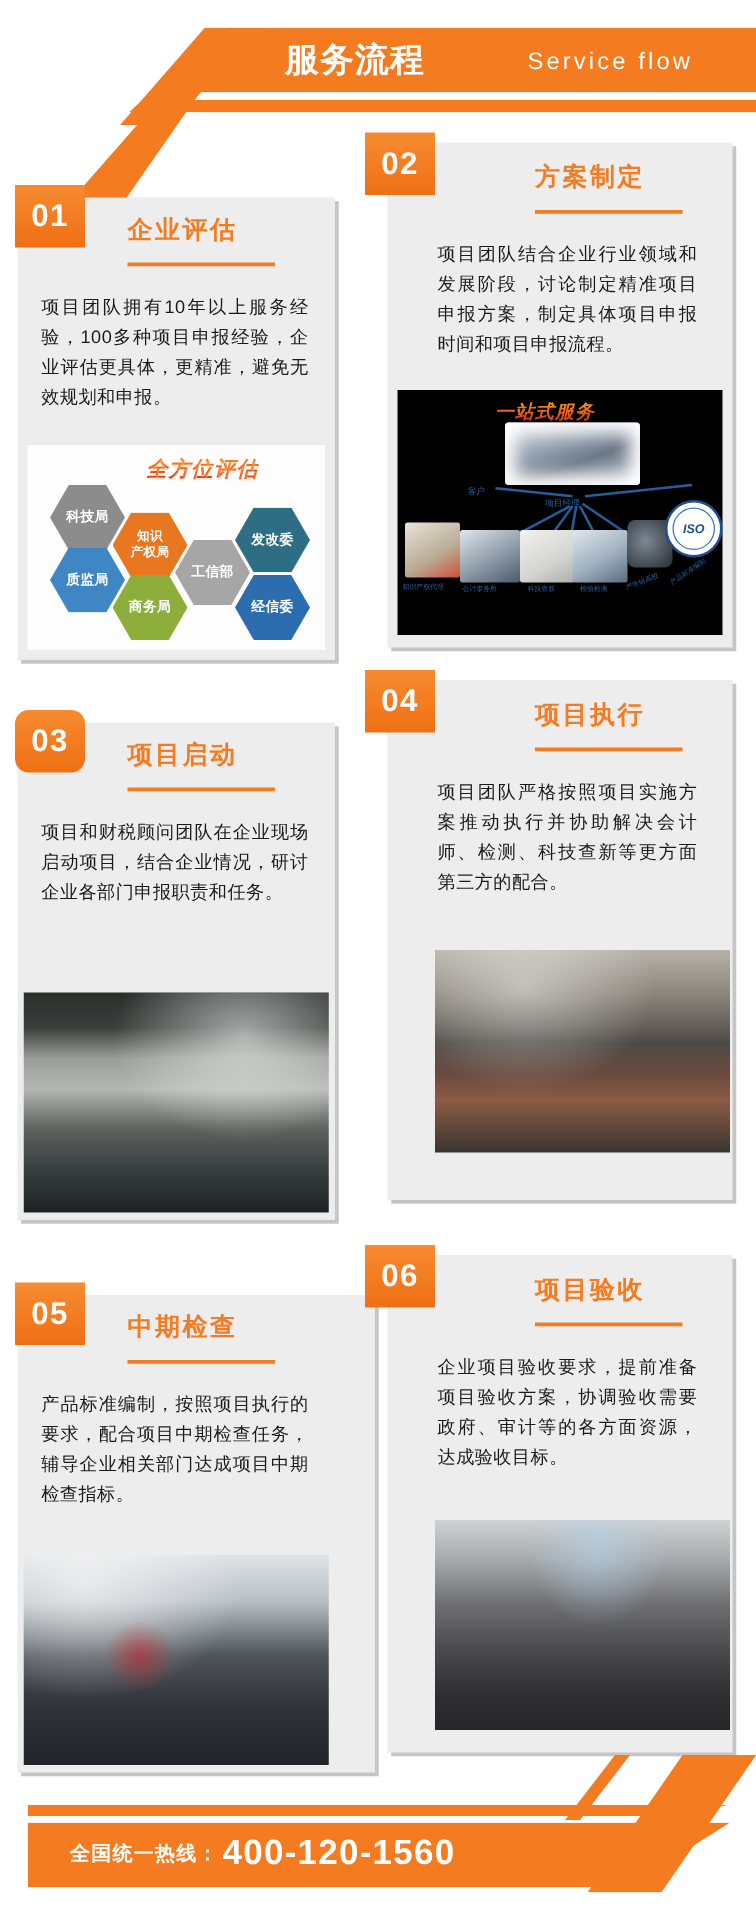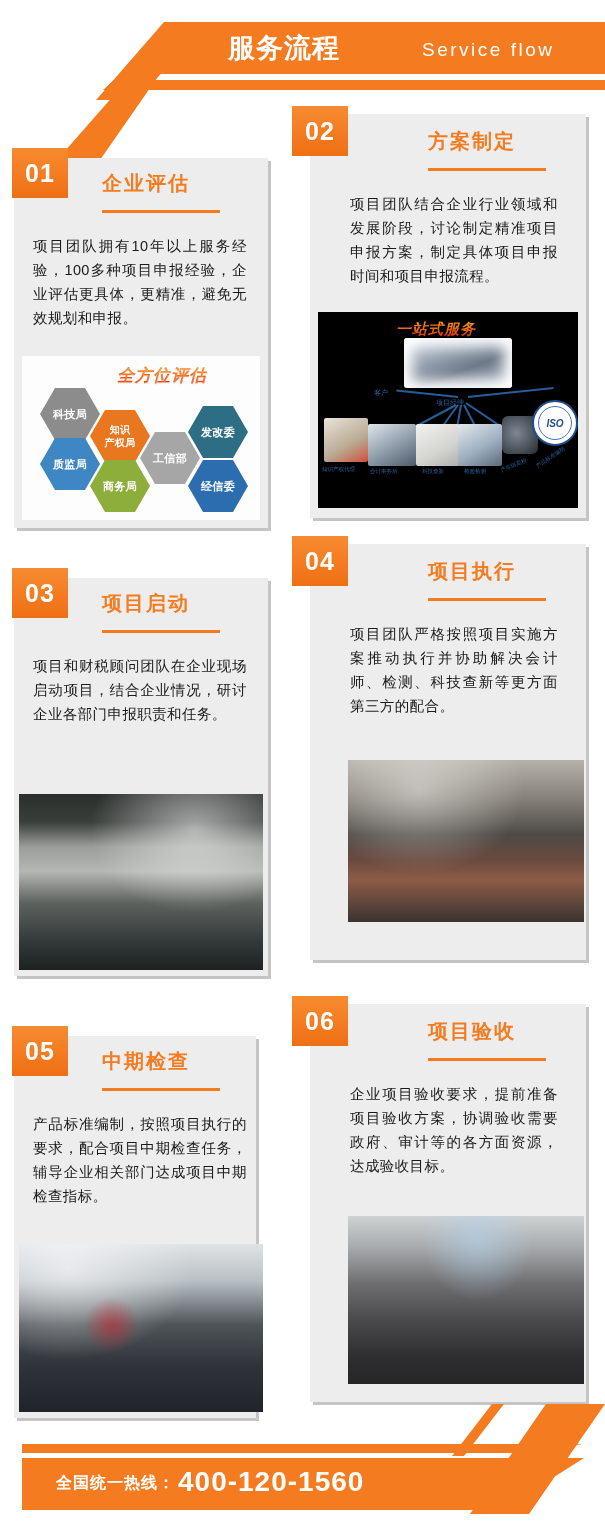--- a/index.html
+++ b/index.html
@@ -211,42 +211,42 @@
       <div class="svc-leaf" style="left:4px;top:154px;">知识产权代理</div>
       <div class="svc-leaf" style="left:52px;top:156px;">会计事务所</div>
       <div class="svc-leaf" style="left:104px;top:156px;">科技查新</div>
       <div class="svc-leaf" style="left:146px;top:156px;">检验检测</div>
       <div class="svc-leaf" style="left:182px;top:150px;transform:rotate(-22deg);">产学研高校</div>
       <div class="svc-leaf" style="left:216px;top:142px;transform:rotate(-34deg);">产品标准编制</div>
     </div>
   </div>
 
   <div class="card" style="left:14px;top:578px;width:254px;height:398px;">
-    <div class="badge" style="left:-2px;top:-10px;">03</div>
+    <div class="badge" style="left:-2px;top:-10px;border-radius:11px;">03</div>
     <div class="card-title" style="left:88px;top:12px;text-align:center;">项目启动</div>
     <div class="title-rule" style="left:88px;top:52px;width:118px;"></div>
     <div class="card-body" style="left:19px;top:76px;width:214px;">项目和财税顾问团队在企业现场启动项目，结合企业情况，研讨企业各部门申报职责和任务。</div>
     <div class="photo" style="left:5px;top:216px;width:244px;height:176px;
                 background:
                   radial-gradient(ellipse at 72% 20%,rgba(255,255,255,.55) 0%,rgba(255,255,255,0) 42%),
                   linear-gradient(180deg,#2a2e2c 0%,#3a3f3c 16%,#9a9d99 30%,#b4b7b2 44%,#5d625f 62%,#33393a 84%,#1d2122 100%);"></div>
   </div>
 
   <div class="card" style="left:310px;top:544px;width:276px;height:416px;">
     <div class="badge" style="left:-18px;top:-8px;">04</div>
     <div class="card-title" style="left:118px;top:14px;">项目执行</div>
     <div class="title-rule" style="left:118px;top:54px;width:118px;"></div>
     <div class="card-body" style="left:40px;top:78px;width:208px;">项目团队严格按照项目实施方案推动执行并协助解决会计师、检测、科技查新等更方面第三方的配合。</div>
     <div class="photo" style="left:38px;top:216px;width:236px;height:162px;
                 background:
                   radial-gradient(ellipse at 30% 18%,rgba(255,255,255,.45) 0%,rgba(255,255,255,0) 45%),
                   linear-gradient(180deg,#b6b2aa 0%,#8a857c 22%,#4e4a46 46%,#6b4a3e 62%,#8c5c46 74%,#3a3430 100%);"></div>
   </div>
 
-  <div class="card" style="left:14px;top:1036px;width:242px;height:382px;">
+  <div class="card" style="left:14px;top:1036px;width:242px;height:382px;padding-left:44px;">
     <div class="badge" style="left:-2px;top:-10px;">05</div>
     <div class="card-title" style="left:88px;top:12px;">中期检查</div>
     <div class="title-rule" style="left:88px;top:52px;width:118px;"></div>
     <div class="card-body" style="left:19px;top:76px;width:214px;">产品标准编制，按照项目执行的要求，配合项目中期检查任务，辅导企业相关部门达成项目中期检查指标。</div>
     <div class="photo" style="left:5px;top:208px;width:244px;height:168px;
                 background:
                   radial-gradient(circle at 38% 48%,rgba(200,30,40,.55) 0%,rgba(200,30,40,0) 16%),
                   radial-gradient(ellipse at 20% 14%,rgba(255,255,255,.6) 0%,rgba(255,255,255,0) 45%),
                   linear-gradient(180deg,#dfe3e6 0%,#b9c0c5 22%,#4f5459 48%,#30343a 72%,#20242a 100%);"></div>
   </div>

